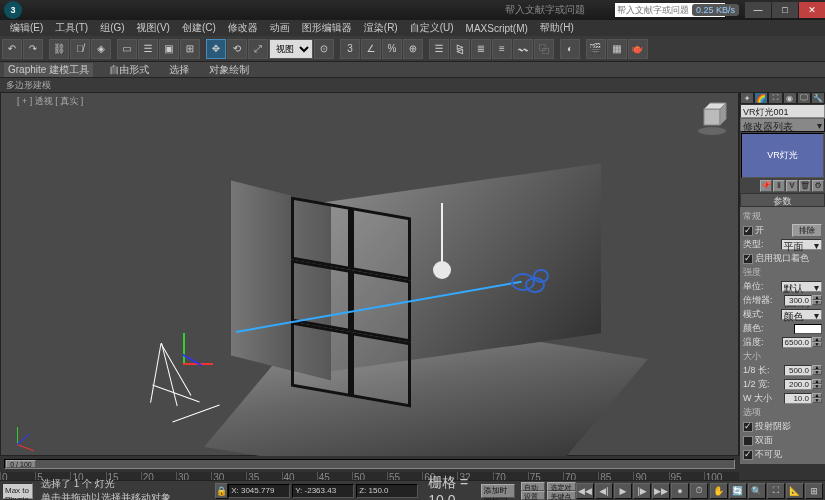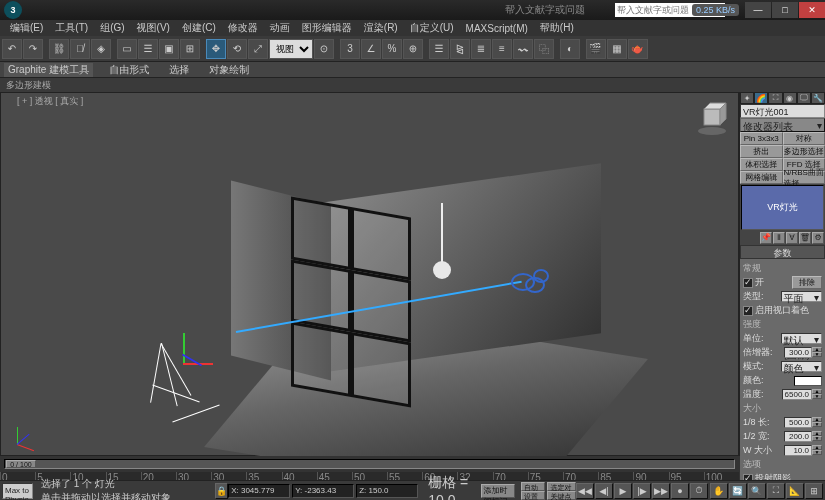--- a/index.html
+++ b/index.html
@@ -230,30 +230,20 @@
       <div class="cp-tab">⛶</div>
       <div class="cp-tab">◉</div>
       <div class="cp-tab">🖵</div>
       <div class="cp-tab">🔧</div>
     </div>
     <div class="cp-name">VR灯光001</div>
     <div class="cp-drop">
         <span>修改器列表</span>
         <span>▾</span>
       </div>
-    <div class="cp-btns">
-      <div class="cp-btn">Pin 3x3x3</div>
-      <div class="cp-btn">对称</div>
-      <div class="cp-btn">挤出</div>
-      <div class="cp-btn">多边形选择</div>
-      <div class="cp-btn">体积选择</div>
-      <div class="cp-btn">FFD 选择</div>
-      <div class="cp-btn">网格编辑</div>
-      <div class="cp-btn">N/RBS曲面选择</div>
-    </div>
     <div class="cp-list">
       <div class="cp-list-item">VR灯光</div>
     </div>
     <div class="cp-tools">
       <div class="cp-tool">📌</div>
       <div class="cp-tool">Ⅱ</div>
       <div class="cp-tool">∀</div>
       <div class="cp-tool">🗑</div>
       <div class="cp-tool">⚙</div>
     </div>

